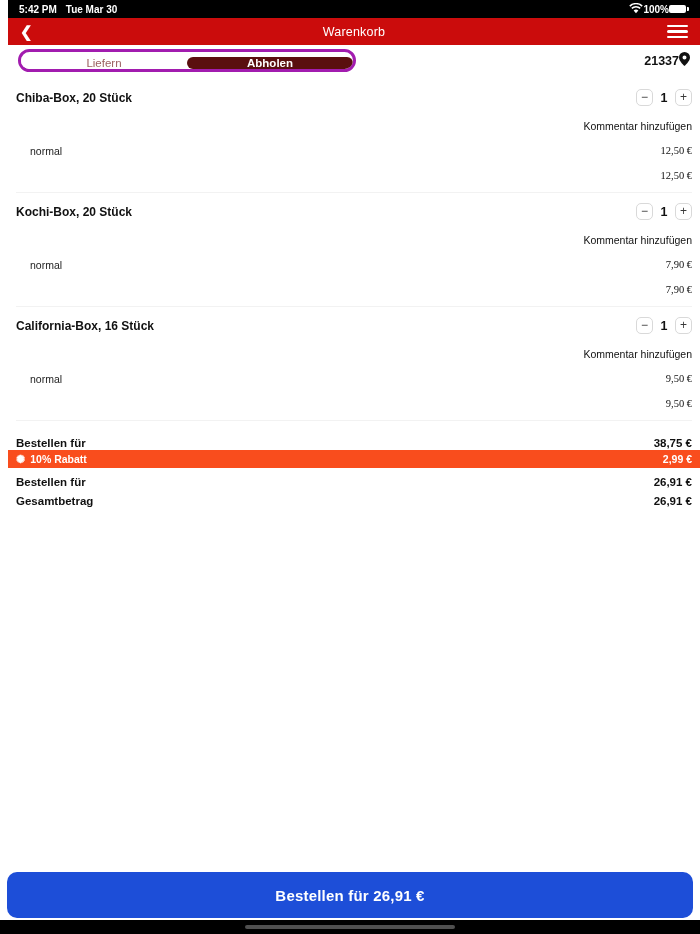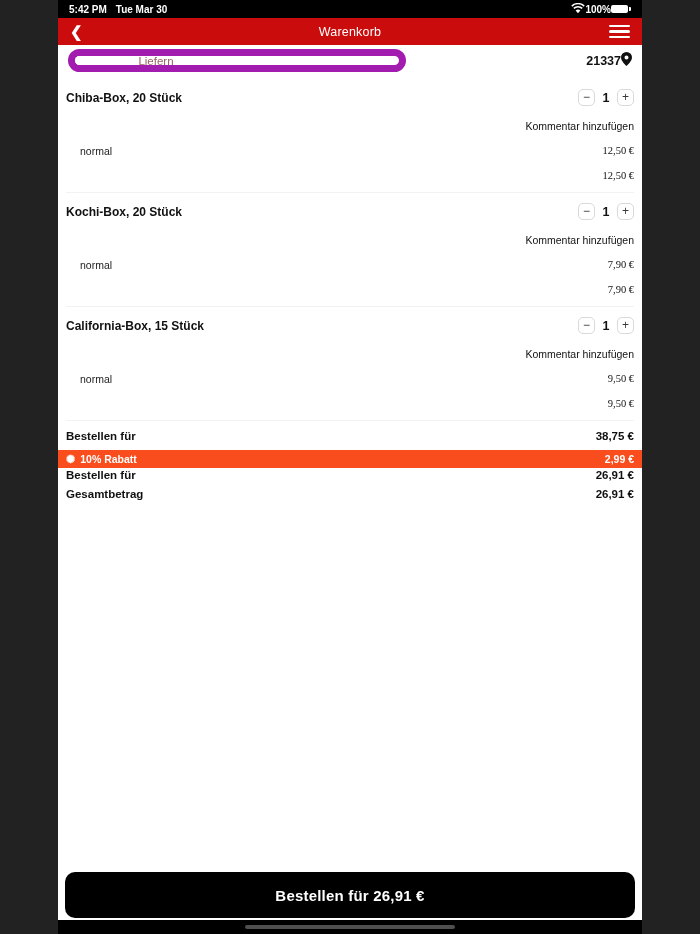--- a/index.html
+++ b/index.html
@@ -1,20 +1,20 @@
 <!DOCTYPE html>
 <html><head>
 <meta charset="utf-8">
 <style>
   * { margin: 0; padding: 0; box-sizing: border-box; }
   html, body { background: #222; }
   body { font-family: "Liberation Sans", sans-serif; }
   .screen {
-    position: relative; width: 584px; height: 934px;
-    background: #ffffff; overflow: hidden; margin: 0 auto;
+    position: relative; width: 700px; height: 934px;
+    background: #ffffff; overflow: hidden; margin: 0 auto; padding-left: 8px;
   }
 
   
   .status-bar {
     height: 18px; background: #000; color: #fff;
     display: flex; align-items: center; justify-content: space-between;
     padding: 0 11px; font-size: 10px; font-weight: 700;
   }
   .status-left { display: flex; gap: 9px; align-items: center; }
   .status-right { display: flex; align-items: center; }
@@ -36,21 +36,21 @@
   .hamburger { display: flex; flex-direction: column; gap: 3px; cursor: pointer; }
   .hamburger span { display: block; width: 21px; height: 2.6px; background: #fff; border-radius: 2px; }
 
   
   .tabs-row {
     display: flex; align-items: center; justify-content: space-between;
     padding: 4px 10px 0 10px;
   }
   .segmented {
     width: 338px; height: 23px; display: flex;
-    border: 7px solid #a21caf; border-radius: 12px; overflow: hidden; background: #fff;
+    border: 3px solid #a21caf; border-radius: 12px; overflow: hidden; background: #fff; align-items: flex-end;
   }
   .segment { flex: 1; display: flex; align-items: center; justify-content: center; font-size: 11.5px; cursor: pointer; }
   .segment.delivery { color: #9c6161; background: #fff; }
   .segment.pickup { color: #fff; background: #5a0f0f; font-weight: 700; border-radius: 11px; margin-top: 35px; }
   .zip-wrap { display: flex; align-items: center; cursor: pointer; }
   .zip { font-size: 12.5px; font-weight: 700; color: #111; }
 
   
   .items { padding-top: 7px; }
   .cart-item { padding: 0 8px; }
@@ -66,35 +66,35 @@
   .comment-row { text-align: right; margin-top: 8px; }
   .comment-link { font-size: 10.5px; color: #111; cursor: pointer; }
   .variant-row { display: flex; justify-content: space-between; margin-top: 11px; }
   .variant { font-size: 10.5px; color: #222; padding-left: 14px; }
   .price { font-size: 10.5px; color: #111; font-family: Liberation Serif, serif; }
   .line-total-row { text-align: right; margin-top: 8px; padding-bottom: 9px; border-bottom: 1px solid #f2f2f2; }
 
   
   .summary { margin-top: 9px; }
   .summary-row {
-    display: flex; justify-content: space-between; align-items: flex-start;
+    display: flex; justify-content: space-between; align-items: flex-end;
     padding: 0 8px; height: 19px; font-size: 11.5px; font-weight: 700; color: #111;
   }
   .discount-row {
     height: 18px; background: #f94d1d; color: #fff;
     display: flex; justify-content: space-between; align-items: center;
     padding: 0 8px; font-size: 10.5px; font-weight: 700; margin: 1px 0;
   }
   .discount-left { display: flex; align-items: center; gap: 5px; }
   .discount-badge { font-size: 11px; line-height: 1; }
 
   
   .order-btn {
     position: absolute; left: 7px; right: 7px; bottom: 16px; height: 46px;
-    background: #000000; border-radius: 10px; border: none;
+    background: #1d4ed8; border-radius: 10px; border: none;
     display: flex; align-items: center; justify-content: center; cursor: pointer;
   }
   .order-btn span { color: #fff; font-size: 15px; font-weight: 700; letter-spacing: .2px; }
   .home-bar {
     position: absolute; left: 0; right: 0; bottom: 0; height: 14px; background: #000;
     display: flex; align-items: center; justify-content: center;
   }
   .home-indicator { width: 210px; height: 4px; border-radius: 2px; background: #4f4f4f; cursor: grab; }
 </style>
 </head>
@@ -179,21 +179,21 @@
       <div class="comment-row"><span class="comment-link">Kommentar hinzufügen</span></div>
       <div class="variant-row">
         <span class="variant">normal</span>
         <span class="price">7,90 €</span>
       </div>
       <div class="line-total-row"><span class="price">7,90 €</span></div>
     </div>
 
     <div class="cart-item">
       <div class="item-head">
-        <span class="item-name">California-Box, 15 Stück</span>
+        <span class="item-name">California-Box, 16 Stück</span>
         <span class="stepper">
           <span class="step-btn">−</span>
           <span class="qty">1</span>
           <span class="step-btn">+</span>
         </span>
       </div>
       <div class="comment-row"><span class="comment-link">Kommentar hinzufügen</span></div>
       <div class="variant-row">
         <span class="variant">normal</span>
         <span class="price">9,50 €</span>

